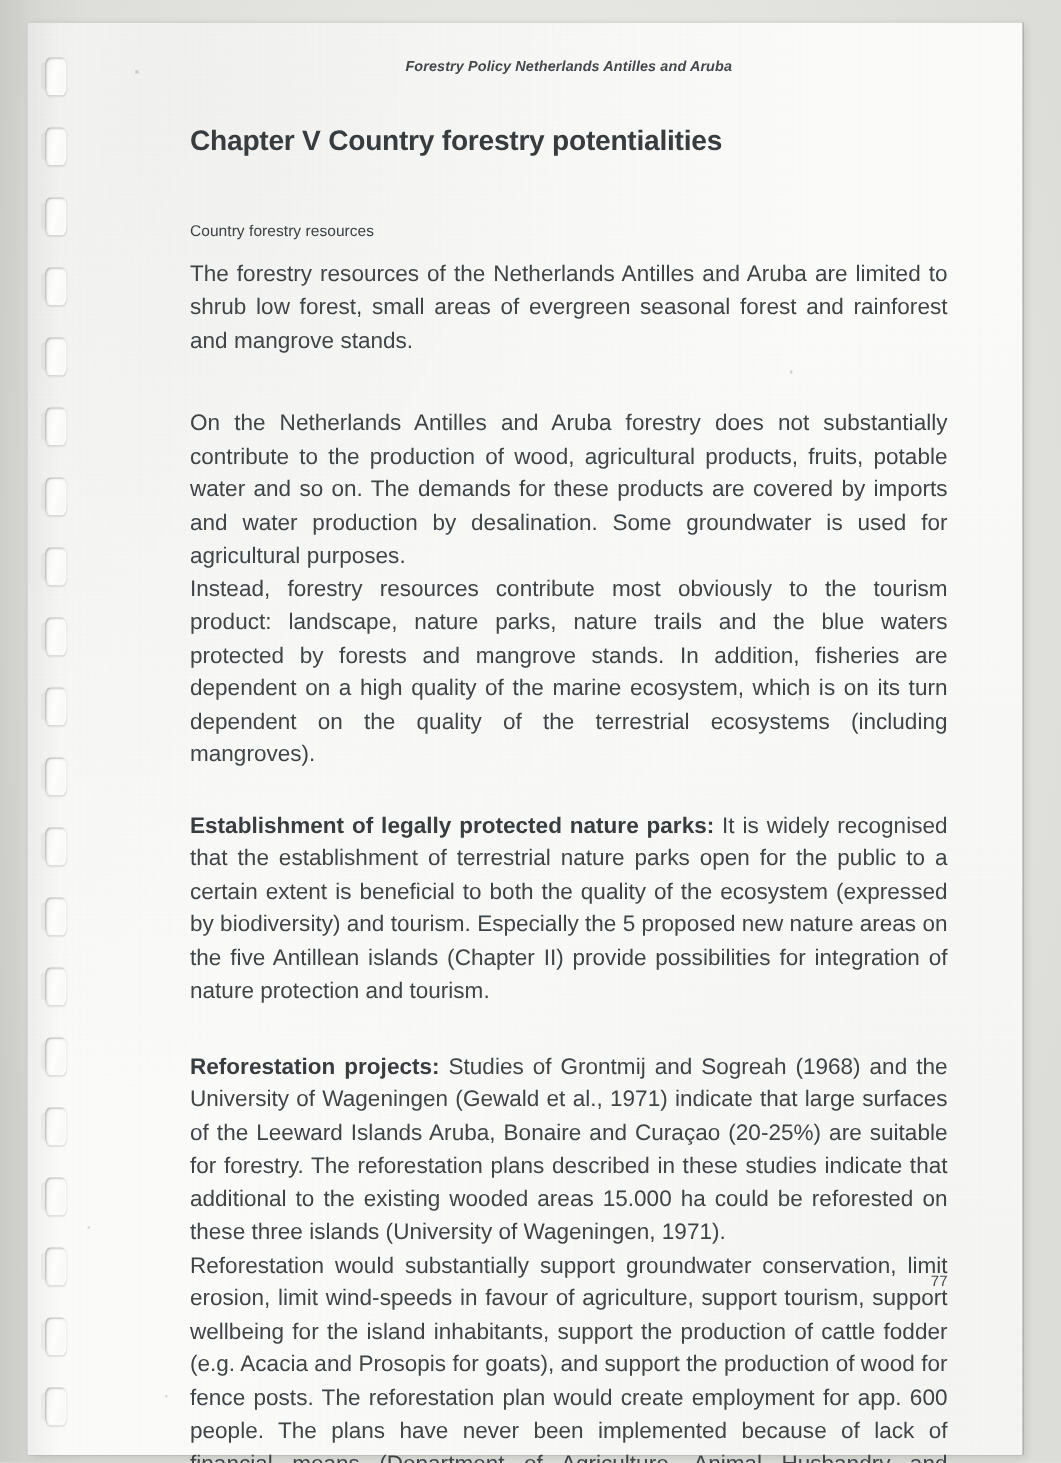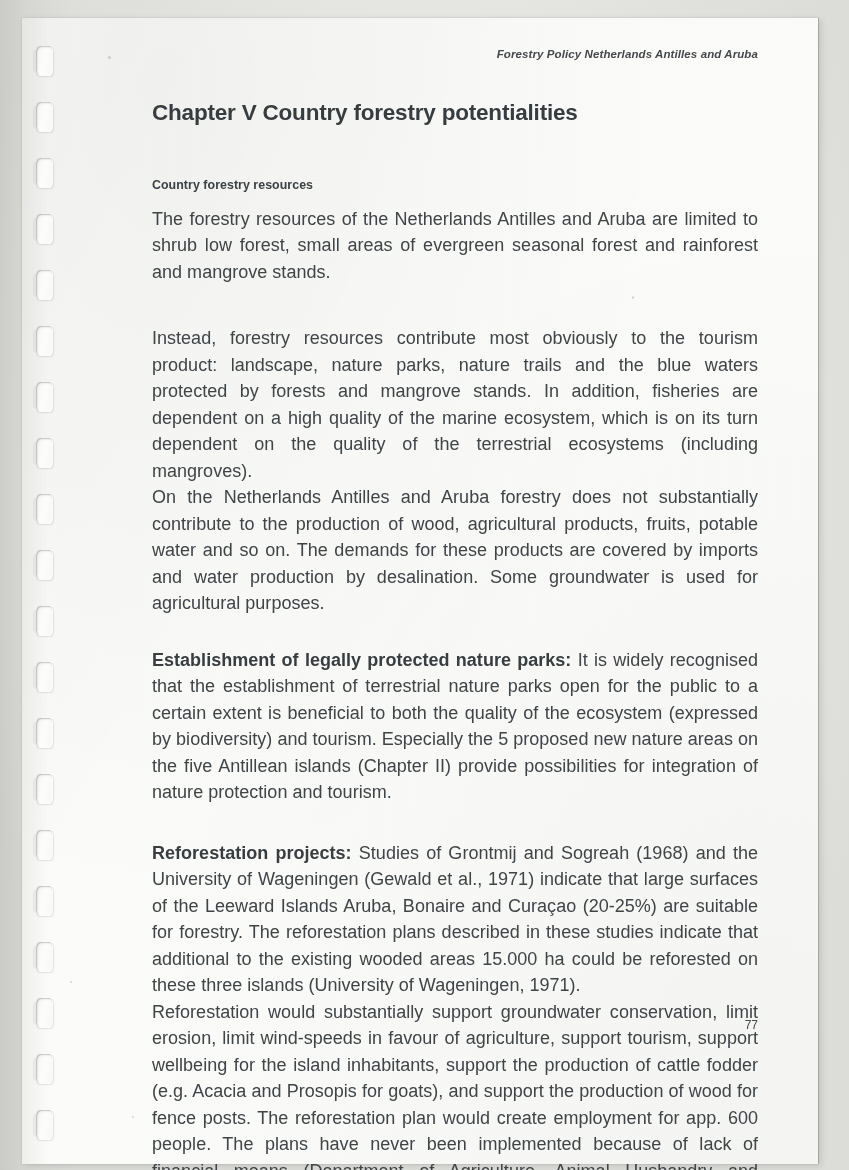--- a/index.html
+++ b/index.html
@@ -103,38 +103,38 @@
     top: 30px;
     width: 606px;
     z-index: 2;
     color: #3d4245;
   }
 
   #running-head {
     font-size: 11.5px;
     font-style: italic;
     font-weight: 600;
-    text-align: right;
+    text-align: center;
     letter-spacing: 0.1px;
     color: #44484b;
     margin: 0 0 40px 0;
   }
 
   #chapter-title {
     font-size: 22.5px;
     font-weight: bold;
     letter-spacing: -0.2px;
     color: #373c3f;
     margin: 0 0 52px 0;
     line-height: 1.15;
   }
 
   .section-heading {
     font-size: 12.4px;
-    font-weight: bold;
+    font-weight: normal;
     color: #3a4043;
     margin: 0 0 14px 0;
     letter-spacing: 0.05px;
   }
 
   .body-par {
     font-size: 18px;
     line-height: 26.5px;
     text-align: justify;
     margin: 0;
@@ -203,22 +203,22 @@
 
     <div id="running-head">Forestry Policy Netherlands Antilles and Aruba</div>
 
     <h1 id="chapter-title">Chapter V Country forestry potentialities</h1>
 
     <h2 class="section-heading">Country forestry resources</h2>
     <p class="body-par">The forestry resources of the Netherlands Antilles and Aruba are limited to shrub low forest, small areas of evergreen seasonal forest and rainforest and mangrove stands.</p>
 
     <div class="gap-xl"></div>
 
+    <p class="body-par">On the Netherlands Antilles and Aruba forestry does not substantially contribute to the production of wood, agricultural products, fruits, potable water and so on. The demands for these products are covered by imports and water production by desalination. Some groundwater is used for agricultural purposes.</p>
     <p class="body-par">Instead, forestry resources contribute most obviously to the tourism product: landscape, nature parks, nature trails and the blue waters protected by forests and mangrove stands. In addition, fisheries are dependent on a high quality of the marine ecosystem, which is on its turn dependent on the quality of the terrestrial ecosystems (including mangroves).</p>
-    <p class="body-par">On the Netherlands Antilles and Aruba forestry does not substantially contribute to the production of wood, agricultural products, fruits, potable water and so on. The demands for these products are covered by imports and water production by desalination. Some groundwater is used for agricultural purposes.</p>
 
     <div class="gap-md"></div>
 
 
     <p class="body-par"><span class="lead">Establishment of legally protected nature parks:</span><span> It is widely recognised that the establishment of terrestrial nature parks open for the public to a certain extent is beneficial to both the quality of the ecosystem (expressed by biodiversity) and tourism. Especially the 5 proposed new nature areas on the five Antillean islands (Chapter II) provide possibilities for integration of nature protection and tourism.</span></p>
 
     <div class="gap-lg"></div>
 
     <p class="body-par"><span class="lead">Reforestation projects:</span><span> Studies of Grontmij and Sogreah (1968) and the University of Wageningen (Gewald et al., 1971) indicate that large surfaces of the Leeward Islands Aruba, Bonaire and Curaçao (20-25%) are suitable for forestry. The reforestation plans described in these studies indicate that additional to the existing wooded areas 15.000 ha could be reforested on these three islands (University of Wageningen, 1971).</span></p>
 

